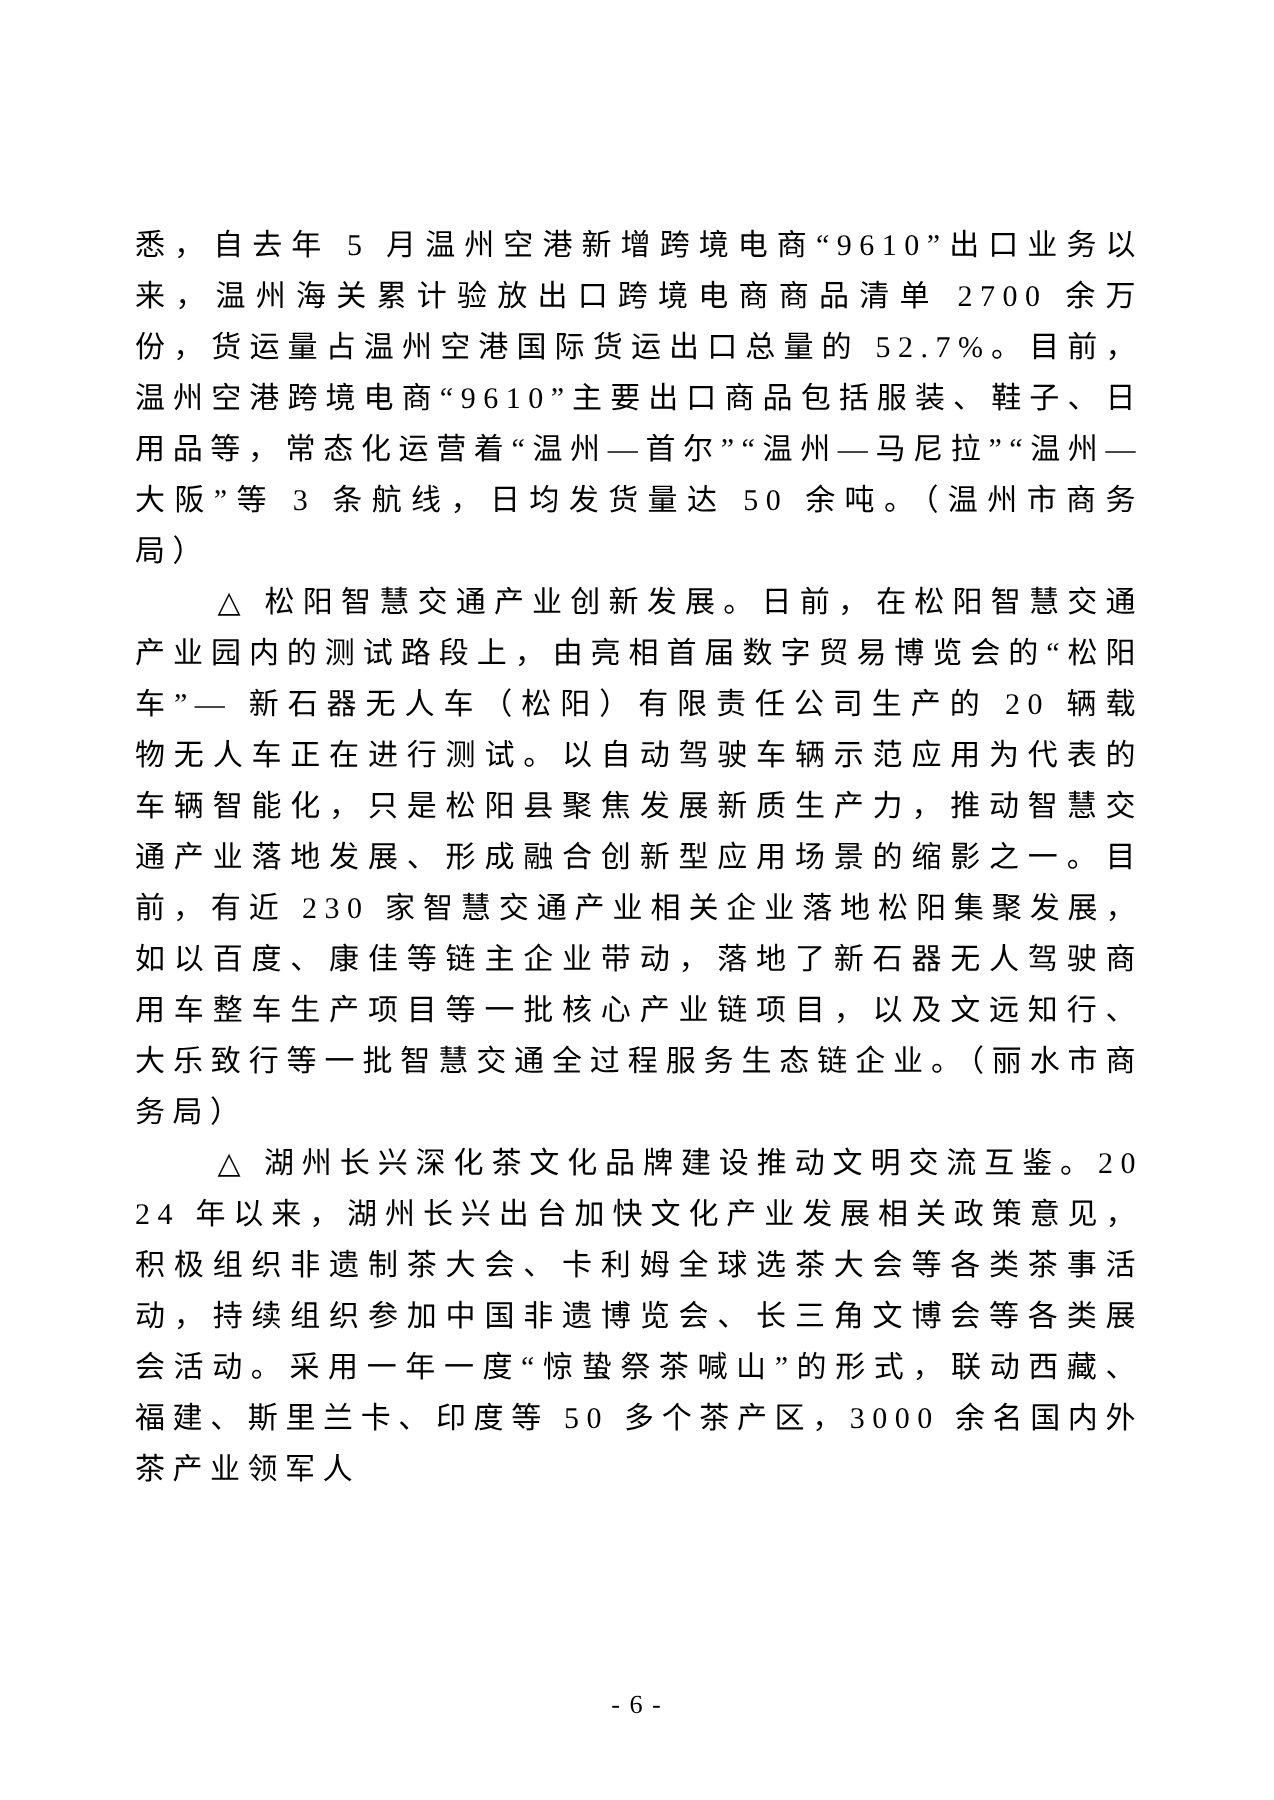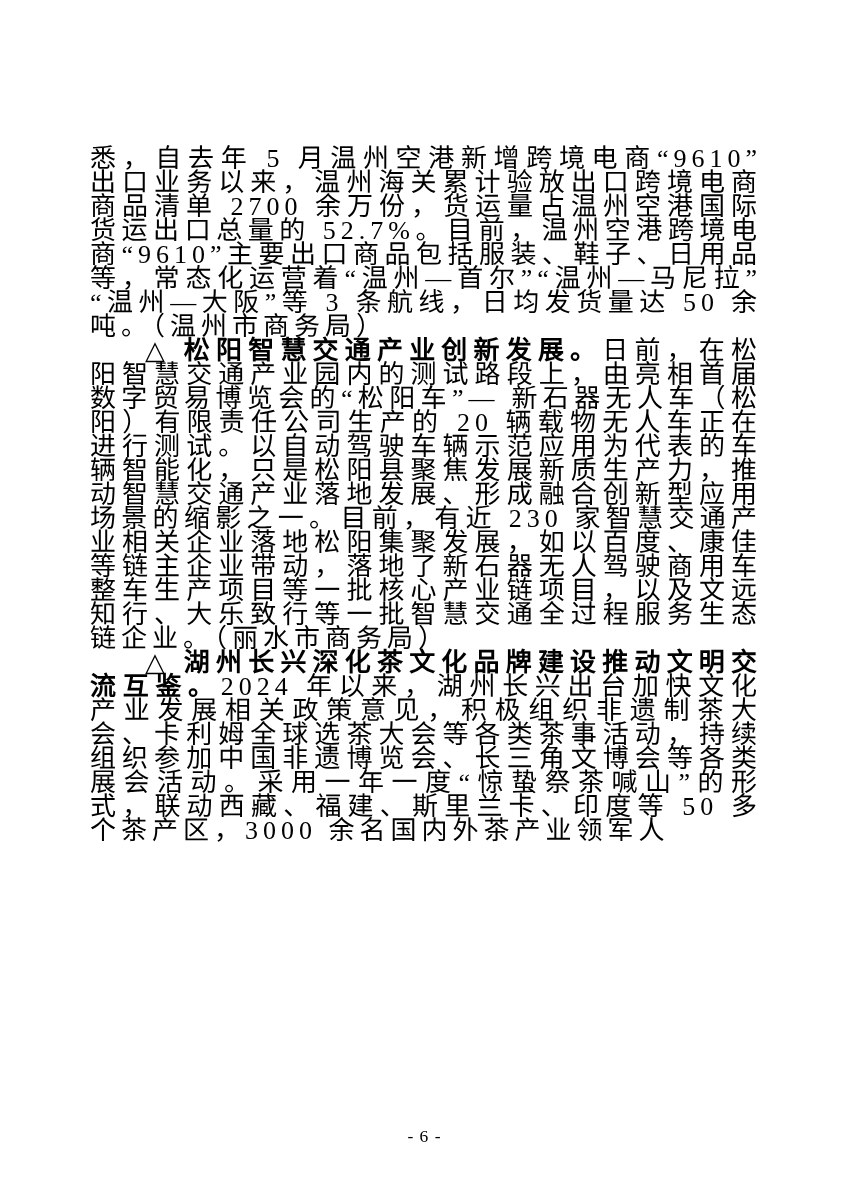--- a/index.html
+++ b/index.html
@@ -22,32 +22,32 @@
     background: #ffffff;
   }
   .body-text {
     position: absolute;
     left: 90px;
     top: 147px;
     width: 672px;
   }
   .para {
     margin: 0;
-    font-size: 26px;
-    line-height: 24px;
+    font-size: 20px;
+    line-height: 34px;
     letter-spacing: 5px;
     text-align: justify;
     text-justify: inter-character;
     word-break: break-all;
   }
   .para.indent {
     text-indent: 55px;
   }
   .lead-bold {
-    font-weight: 700;
+    font-weight: 400;
   }
   .page-footer {
     position: absolute;
     left: 0;
     width: 849px;
     top: 1126px;
     text-align: center;
   }
   .page-num {
     font-size: 17.5px;

